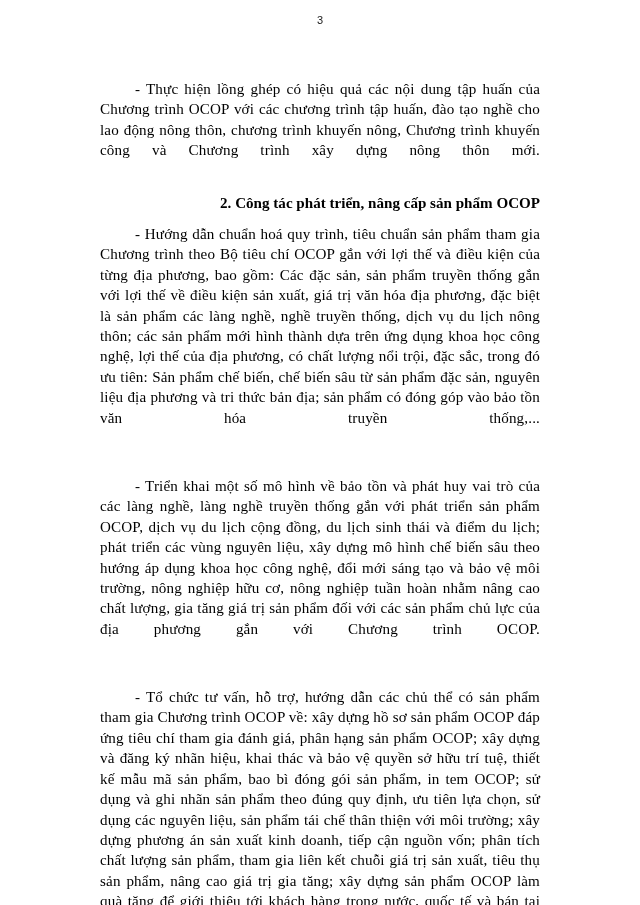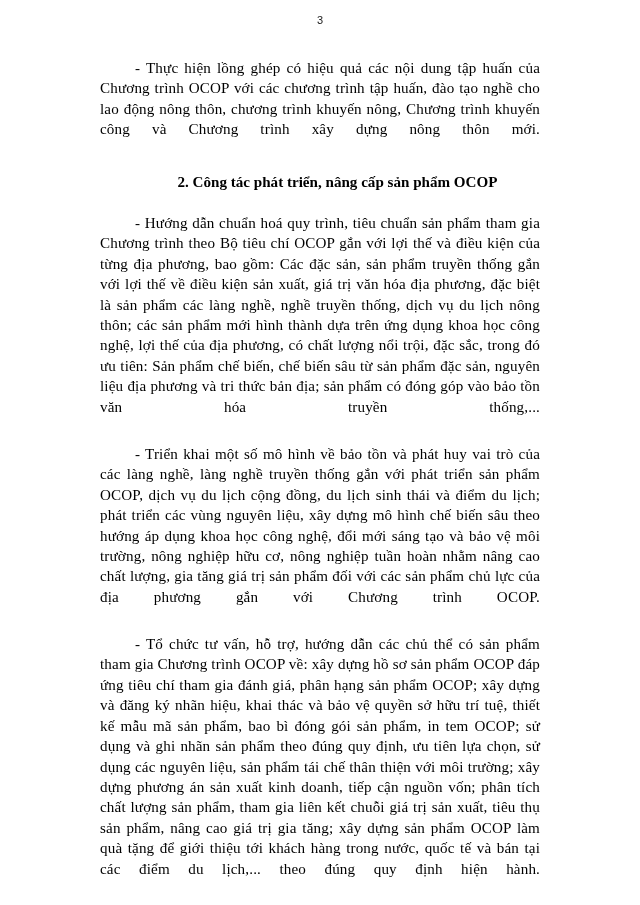--- a/index.html
+++ b/index.html
@@ -41,29 +41,29 @@
     text-align: justify;
     text-justify: inter-word;
     font-size: 15.1px;
     line-height: 20.45px;
     text-indent: 35px;
     hyphens: none;
     -webkit-hyphens: none;
     letter-spacing: 0.01em;
   }
   p.para.spaced {
-    margin-top: 6px;
+    margin-top: 27px;
   }
   h2.section-heading {
-    margin: 12px 0 20px 0;
+    margin: 12px 0 10px 0;
     font-size: 15.1px;
     line-height: 20.45px;
     font-weight: bold;
     text-indent: 35px;
-    text-align: center;
+    text-align: right;
   }
   
   p.para::after {
     content: "";
     display: inline-block;
     width: 100%;
   }
 </style>
 </head>
 <body>

